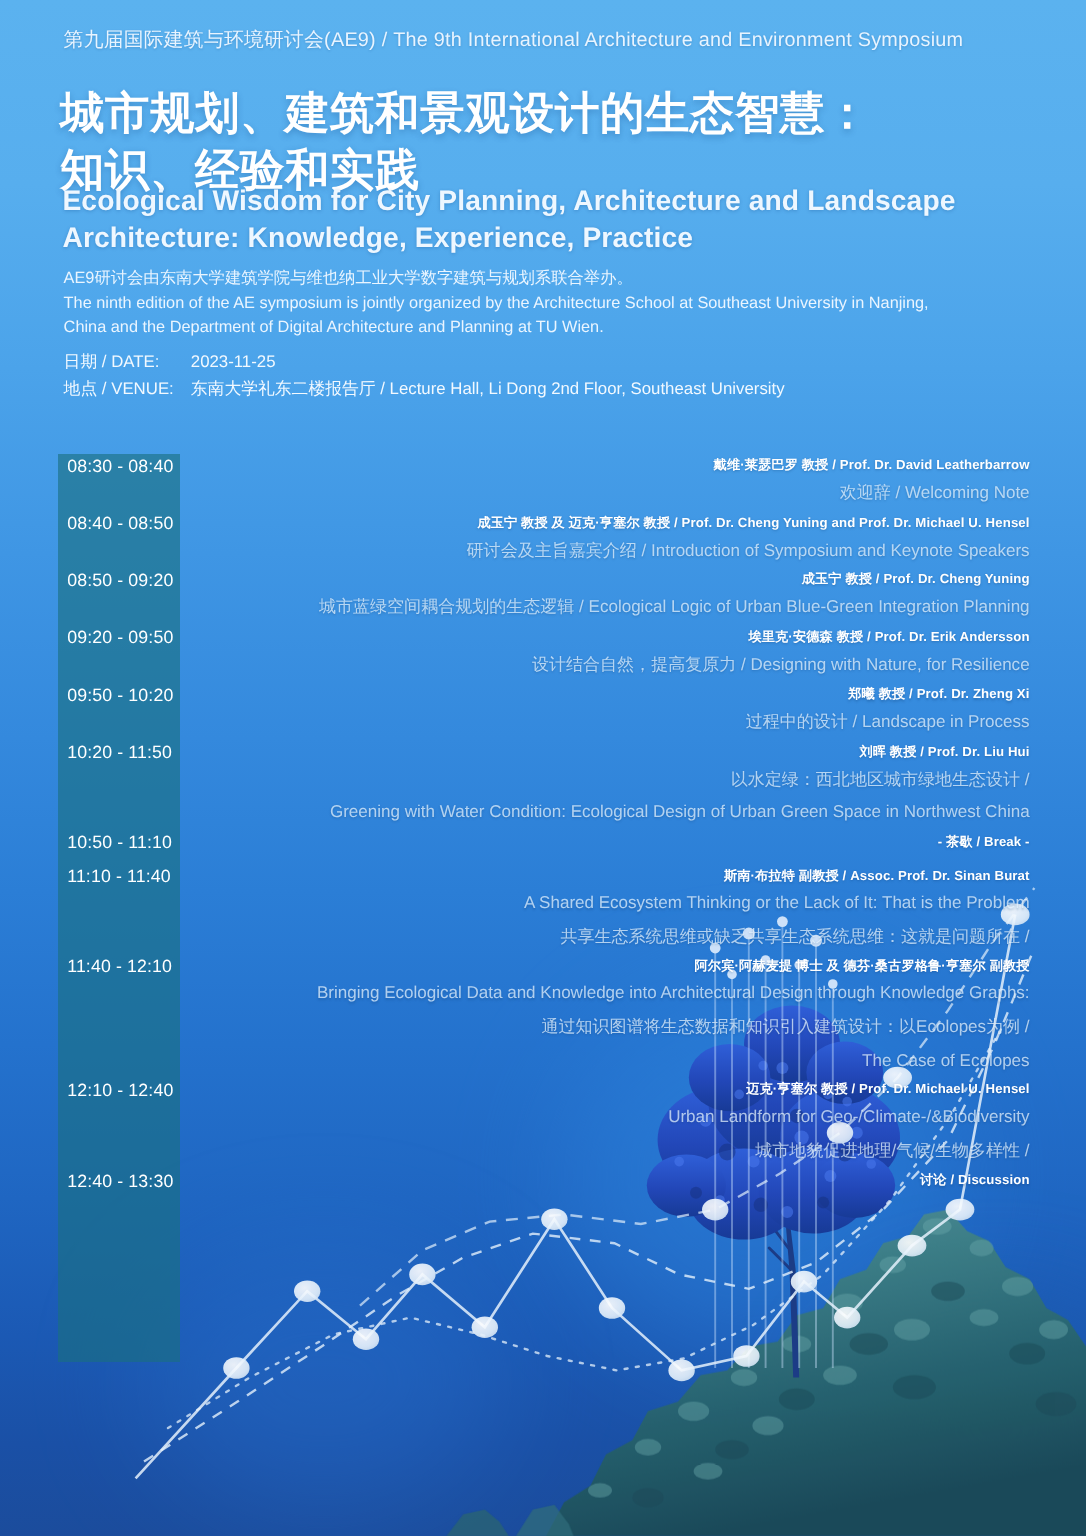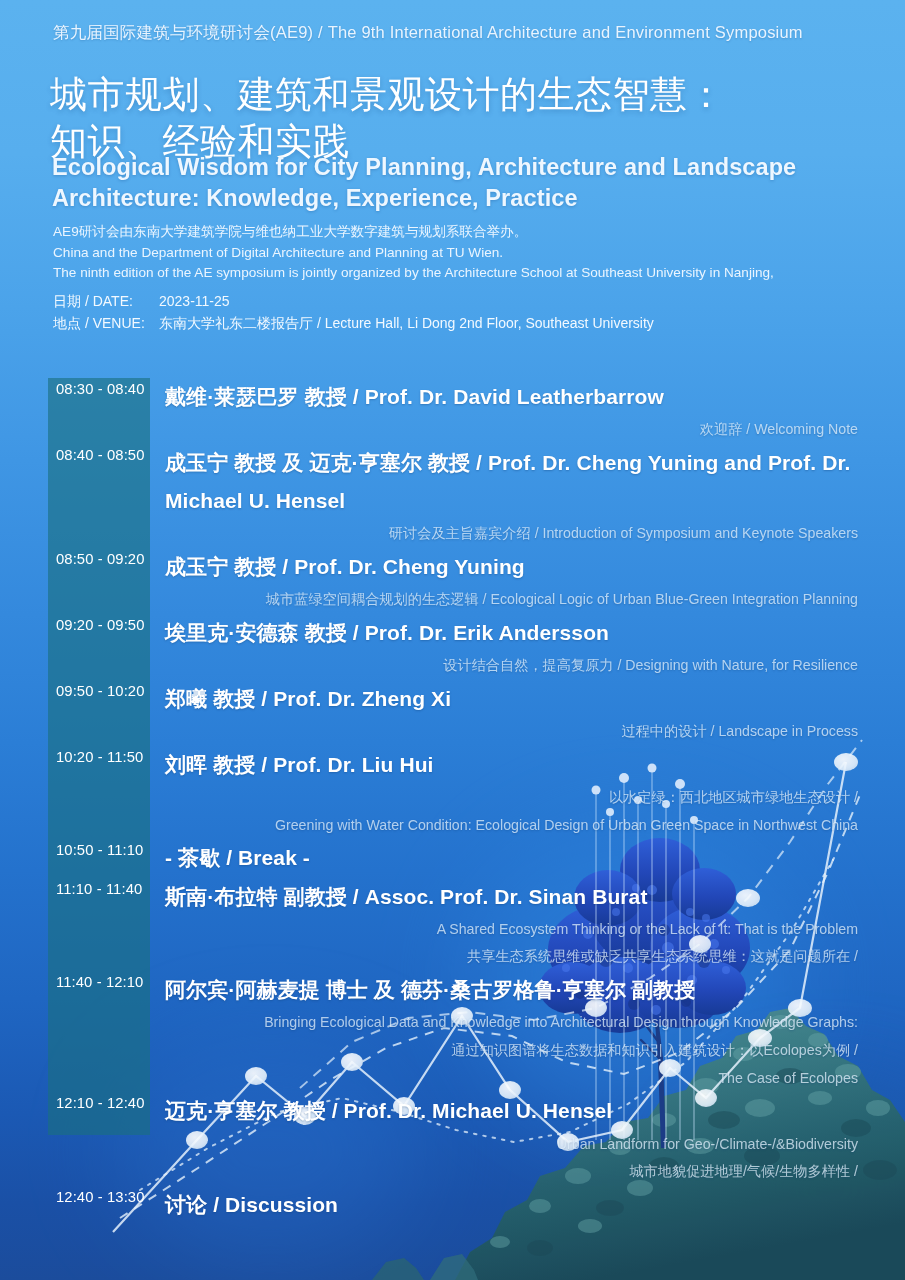--- a/index.html
+++ b/index.html
@@ -30,21 +30,21 @@
   .glow-c{left:700px;top:1090px;width:260px;height:200px;background:#1d5ba8;opacity:.5;}
 
   
   .kicker{
     position:absolute;left:53px;top:22px;width:810px;
     font-size:16.5px;color:#e8f4ff;letter-spacing:.2px;font-weight:400;
     text-shadow:0 1px 2px rgba(20,70,130,.25);
   }
   .title-cn{
     position:absolute;left:50px;top:72px;width:830px;
-    font-size:37px;line-height:1.26;font-weight:400;color:#ffffff;
+    font-size:37px;line-height:1.26;font-weight:700;color:#ffffff;
     letter-spacing:.5px;text-shadow:0 2px 5px rgba(16,70,132,.3);
   }
   .title-en{
     position:absolute;left:52px;top:152px;width:830px;
     font-size:23.5px;line-height:1.30;font-weight:700;color:#eef7ff;
     letter-spacing:.1px;text-shadow:0 1px 3px rgba(16,70,132,.3);
   }
   .blurb{
     position:absolute;left:53px;top:222px;width:820px;
     font-size:13.6px;line-height:1.52;color:#eaf5ff;font-weight:400;
@@ -64,22 +64,22 @@
   }
   .row{position:relative;display:flex;min-height:28px;}
   .time{
     flex:0 0 102px;width:102px;box-sizing:border-box;
     padding-left:8px;padding-top:3px;
     font-size:14.8px;color:#ffffff;white-space:nowrap;letter-spacing:.1px;
     position:relative;z-index:2;
   }
   .body{flex:1;padding-left:15px;position:relative;z-index:2;}
   .speaker{
-    font-size:21px;color:#ffffff;font-weight:700;line-height:1.82;
-    letter-spacing:.1px;text-shadow:0 1px 2px rgba(14,60,115,.35);
+    font-size:11px;color:#ffffff;font-weight:700;line-height:1.82;
+    letter-spacing:.1px;text-shadow:0 1px 2px rgba(14,60,115,.35);text-align:right;
   }
   .topic{
     font-size:14.2px;color:rgba(233,245,255,.72);line-height:1.95;font-weight:400;
     text-shadow:0 1px 2px rgba(14,60,115,.3);
     text-align:right;
   }
   .break .speaker{font-weight:700;}
 </style>
 </head>
 <body>
@@ -272,22 +272,22 @@
     <div>知识、经验和实践</div>
   </div>
 
   <div class="title-en">
     <div>Ecological Wisdom for City Planning, Architecture and Landscape</div>
     <div>Architecture: Knowledge, Experience, Practice</div>
   </div>
 
   <div class="blurb">
     <span class="cn">AE9研讨会由东南大学建筑学院与维也纳工业大学数字建筑与规划系联合举办。</span>
+    <span class="en">The ninth edition of the AE symposium is jointly organized by the Architecture School at Southeast University in Nanjing,</span>
     <span class="en">China and the Department of Digital Architecture and Planning at TU Wien.</span>
-    <span class="en">The ninth edition of the AE symposium is jointly organized by the Architecture School at Southeast University in Nanjing,</span>
   </div>
 
   <div class="meta">
     <div class="meta-row">
       <span class="meta-label">日期  /  DATE:</span>
       <span class="meta-val">2023-11-25</span>
     </div>
     <div class="meta-row">
       <span class="meta-label">地点 / VENUE:</span>
       <span class="meta-val">东南大学礼东二楼报告厅 / Lecture Hall, Li Dong 2nd Floor, Southeast University</span>

